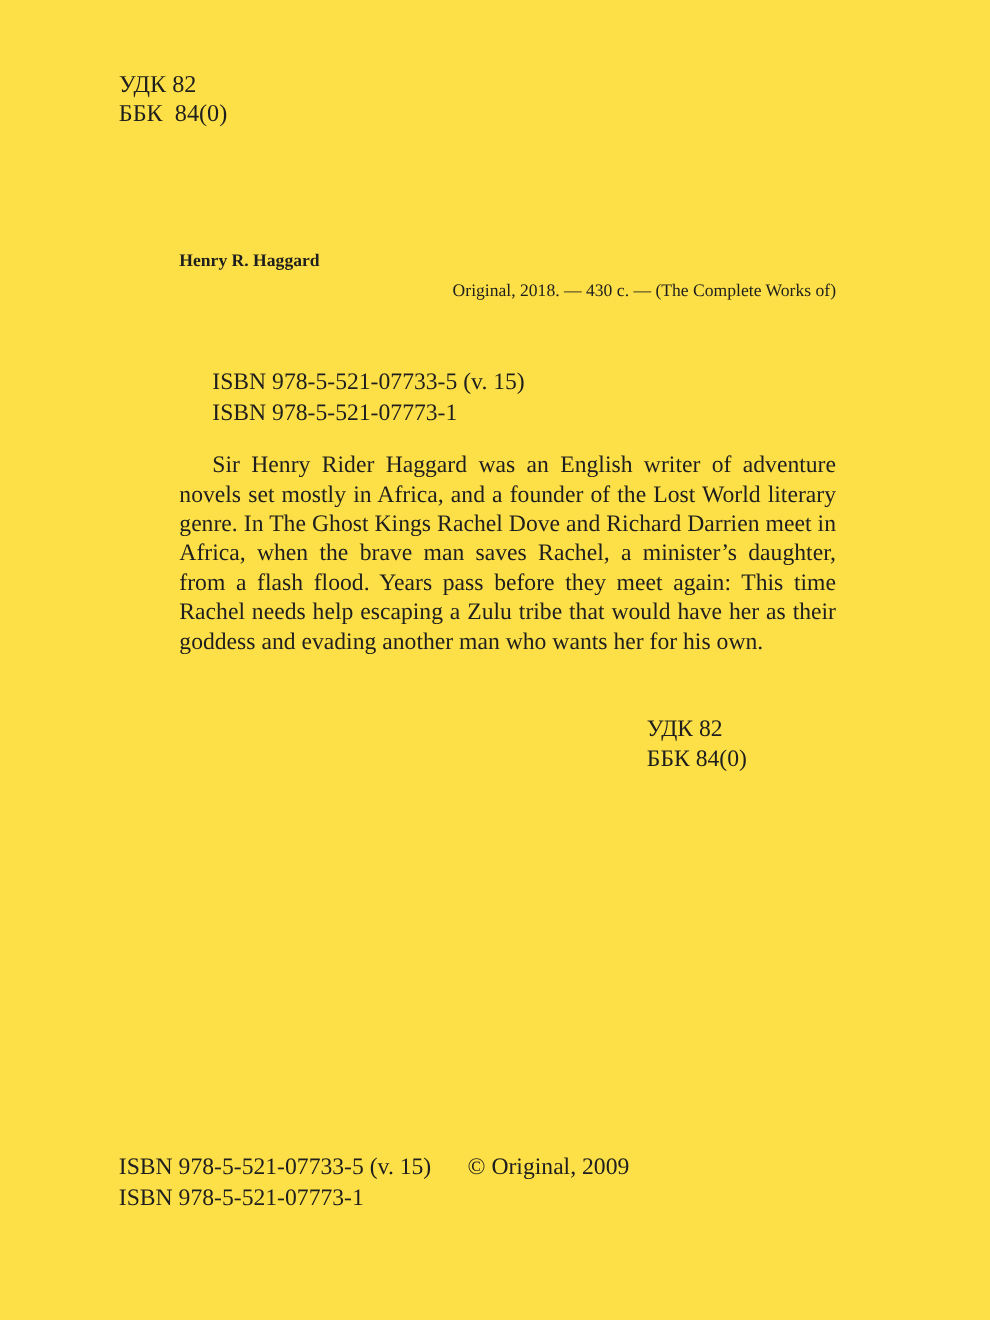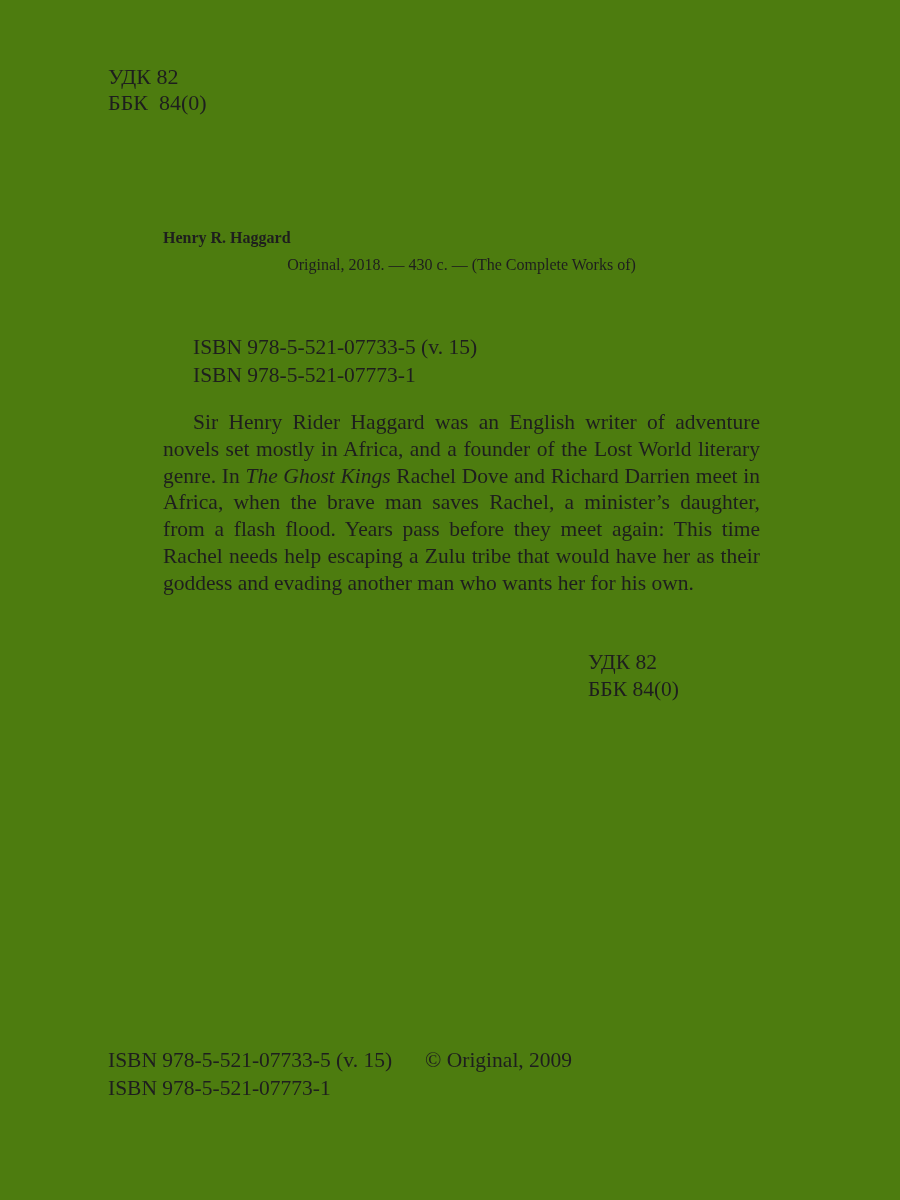--- a/index.html
+++ b/index.html
@@ -4,21 +4,21 @@
 <style>
   html, body {
     margin: 0;
     padding: 0;
     background: #ffffff;
   }
   .page {
     position: relative;
     width: 900px;
     height: 1200px;
-    background: #4d7c0f;
+    background: #fde047;
     font-family: "Liberation Serif", serif;
     color: #1e1e1e;
     overflow: hidden;
   }
   .line {
     white-space: pre;
   }
   
   .top-codes {
     position: absolute;
@@ -38,42 +38,41 @@
   }
   .author {
     font-weight: bold;
   }
   .bib-line-1 {
     text-indent: 30px;
     text-align: justify;
     text-align-last: justify;
   }
   .bib-line-2 {
-    text-align: center;
+    text-align: right;
   }
   .isbn-block {
     position: absolute;
     left: 193px;
     top: 333px;
     font-size: 21.5px;
     line-height: 28px;
   }
   
   .annotation {
     position: absolute;
     left: 163px;
     top: 409px;
     width: 597px;
     font-size: 21.5px;
     line-height: 26.8px;
     text-align: justify;
     text-indent: 30px;
   }
   .annotation .italic {
-    font-style: italic;
   }
   
   .codes-block {
     position: absolute;
     left: 588px;
     top: 649px;
     font-size: 21.5px;
     line-height: 27px;
   }
   

